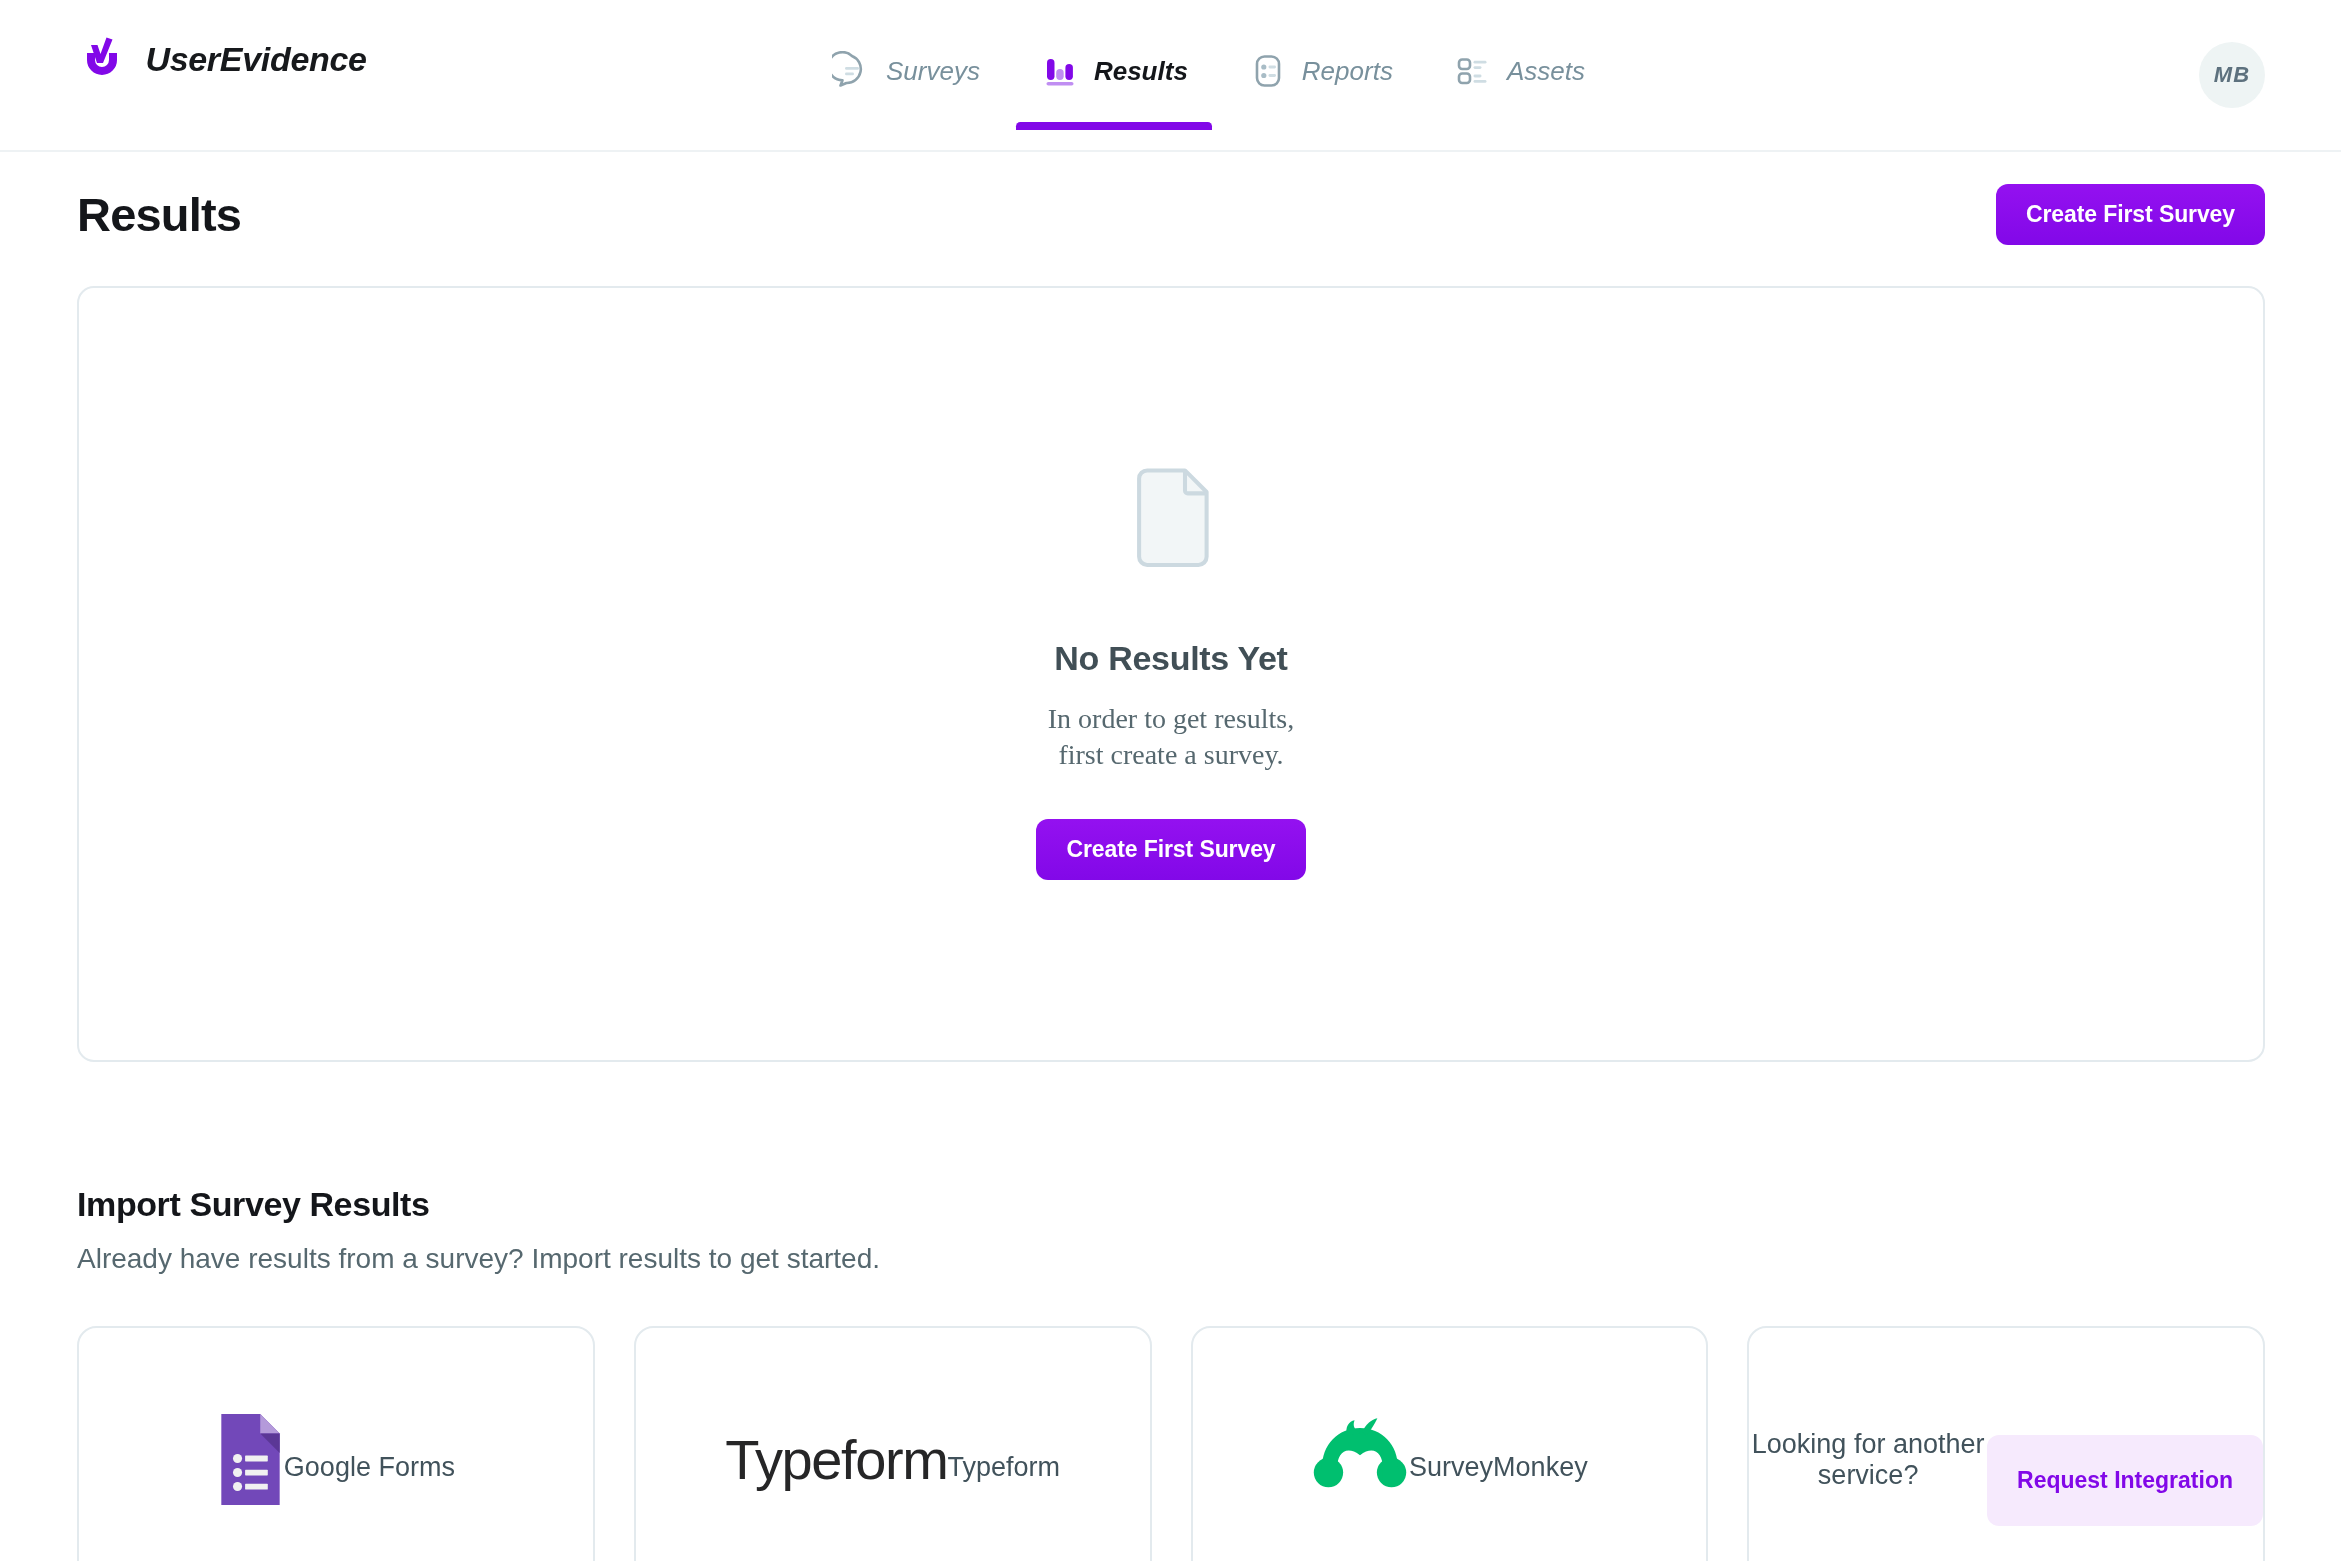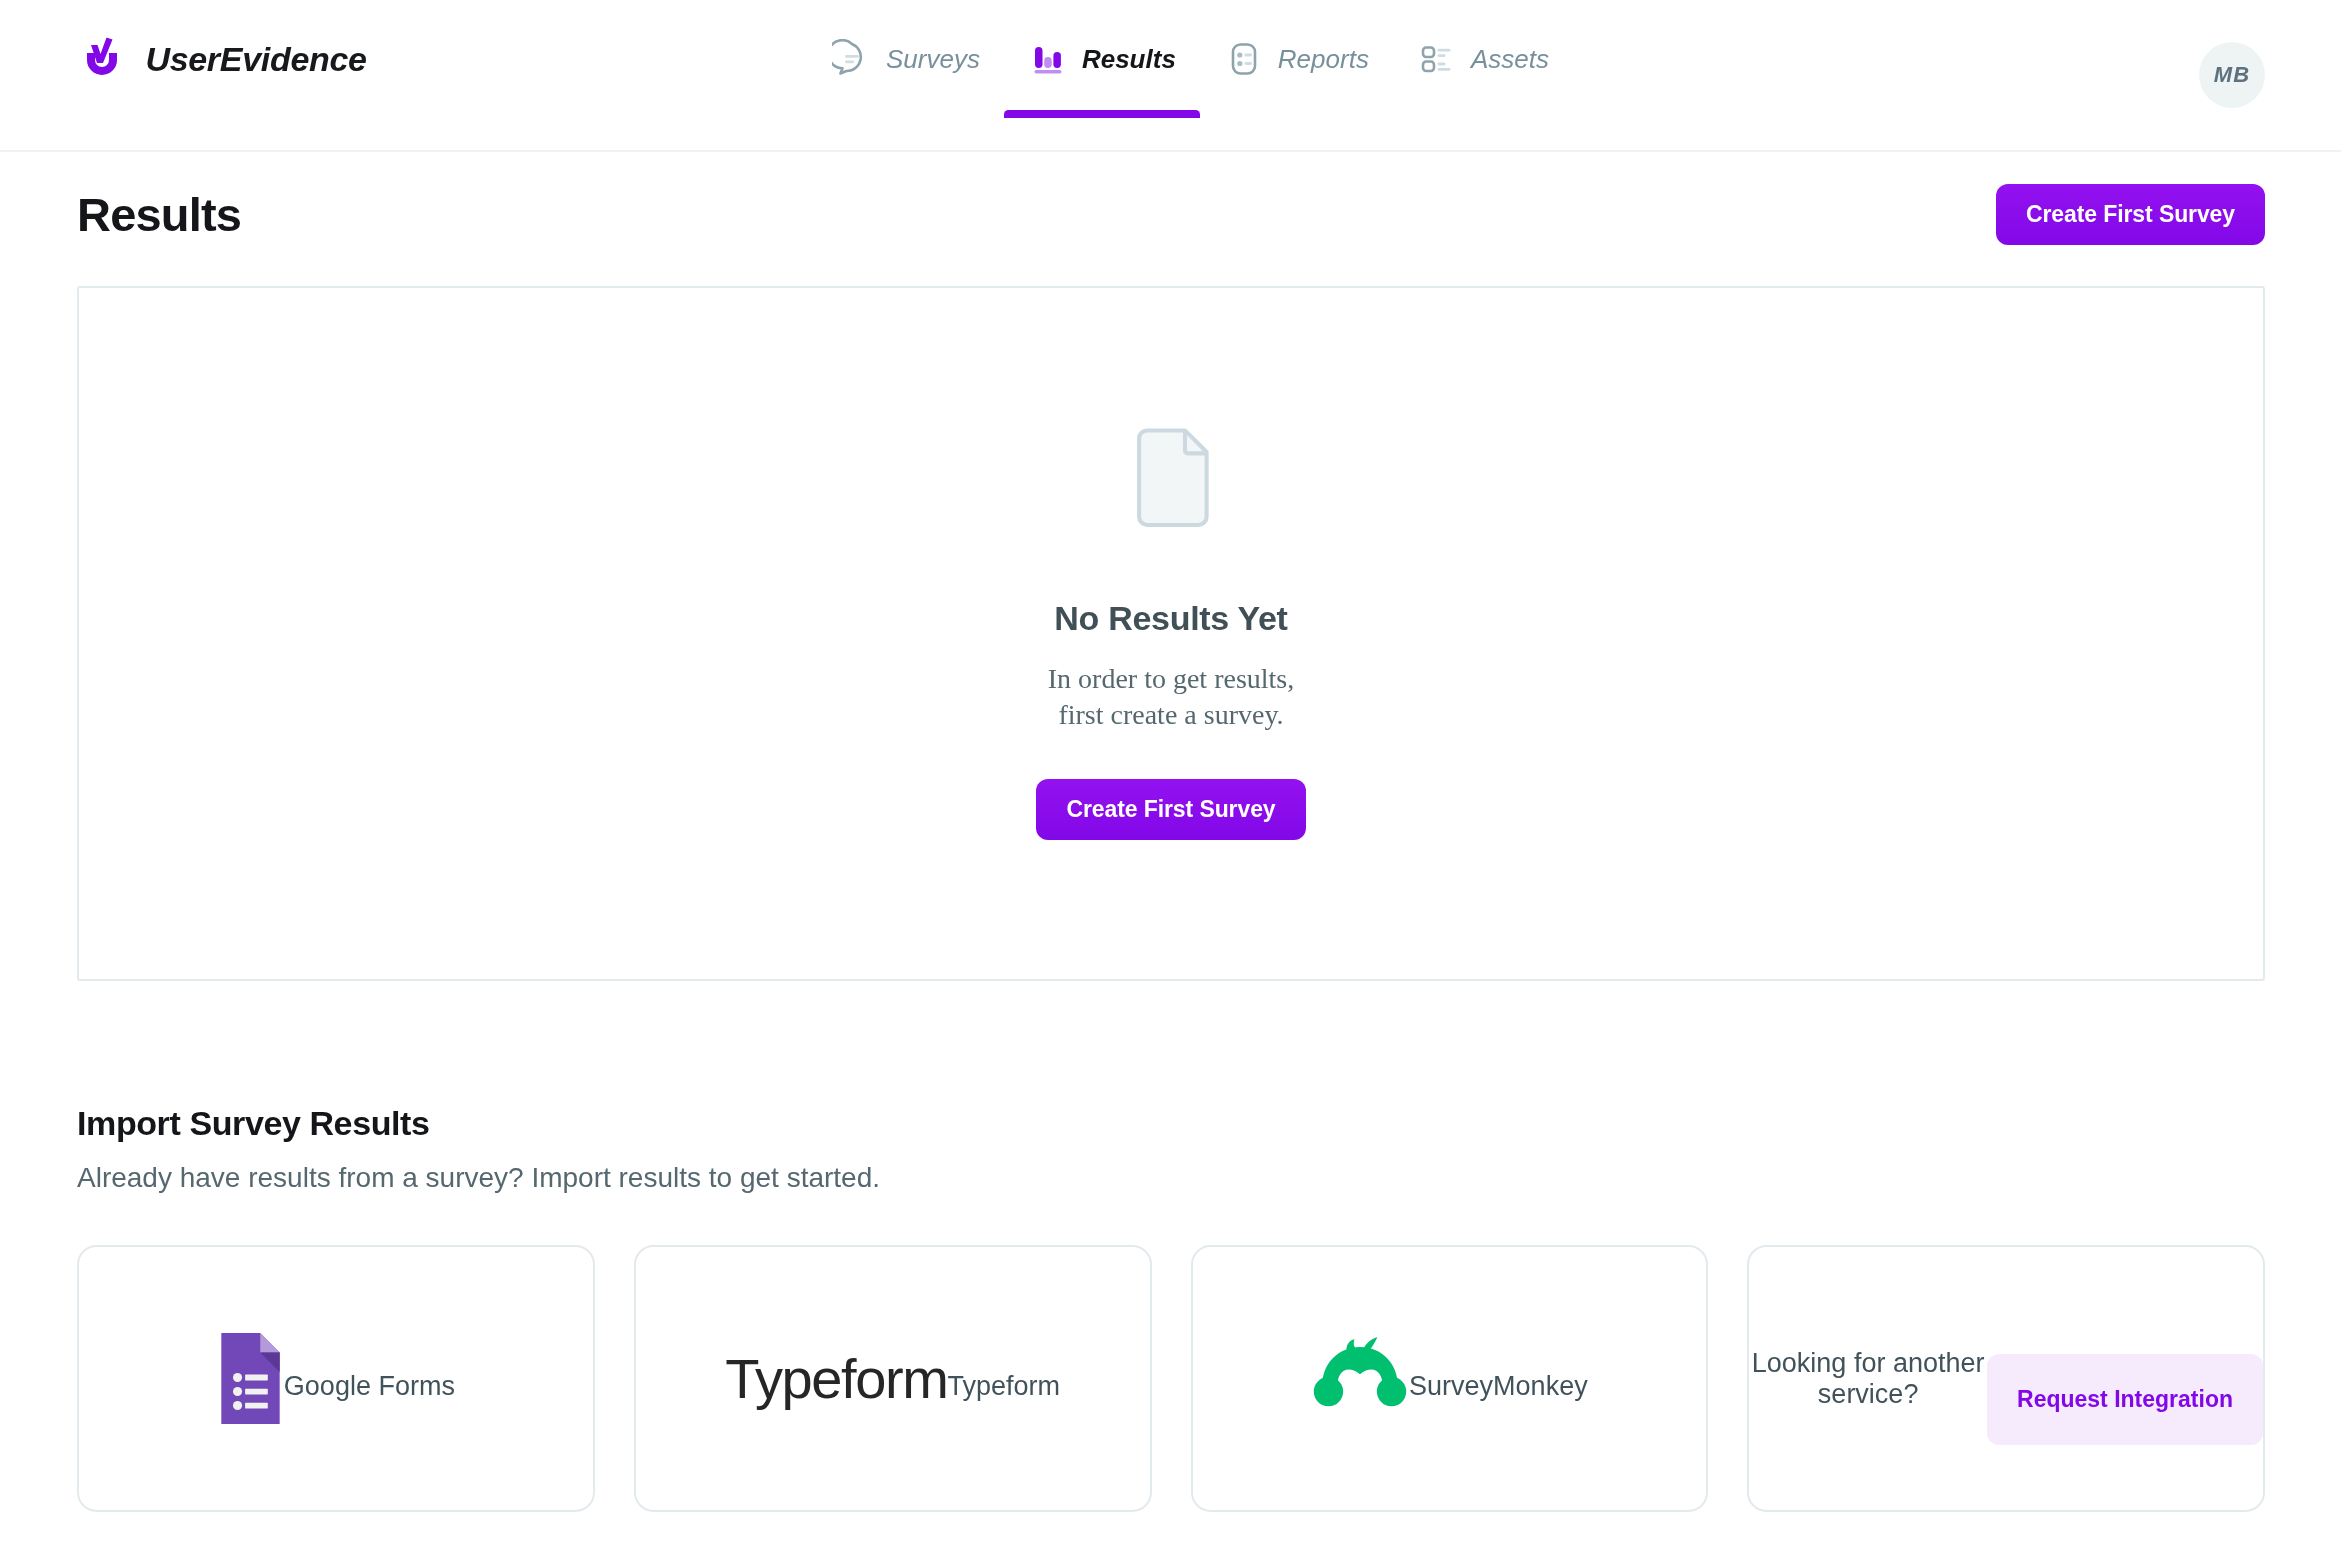--- a/index.html
+++ b/index.html
@@ -41,25 +41,25 @@
     font-size: 34px;
     font-weight: 700;
     letter-spacing: -0.3px;
     color: #17191c;
     white-space: nowrap;
   }
 
   .nav {
     position: absolute;
     left: 808px;
-    top: 0;
+    top: 12px;
     height: 118px;
     display: flex;
     align-items: stretch;
-    gap: 0;
+    gap: 12px;
   }
   .nav-item {
     position: relative;
     height: 118px;
     display: flex;
     align-items: center;
     gap: 14px;
     padding: 0 24px;
     cursor: pointer;
     user-select: none;
@@ -128,23 +128,23 @@
     font-weight: 700;
     letter-spacing: -0.1px;
     padding: 17px 30px;
     cursor: pointer;
     white-space: nowrap;
   }
 
   
   .empty-card {
     margin-top: 8.7px;
-    height: 695px;
+    height: 776px;
     border: 2.2px solid #e3eaee;
-    border-radius: 3px;
+    border-radius: 17px;
     background: #ffffff;
     display: flex;
     flex-direction: column;
     align-items: center;
     justify-content: center;
   }
   .empty-doc-icon { width: 81px; height: 104px; display: block; }
   .empty-title {
     margin-top: 68px;
     font-size: 34px;

